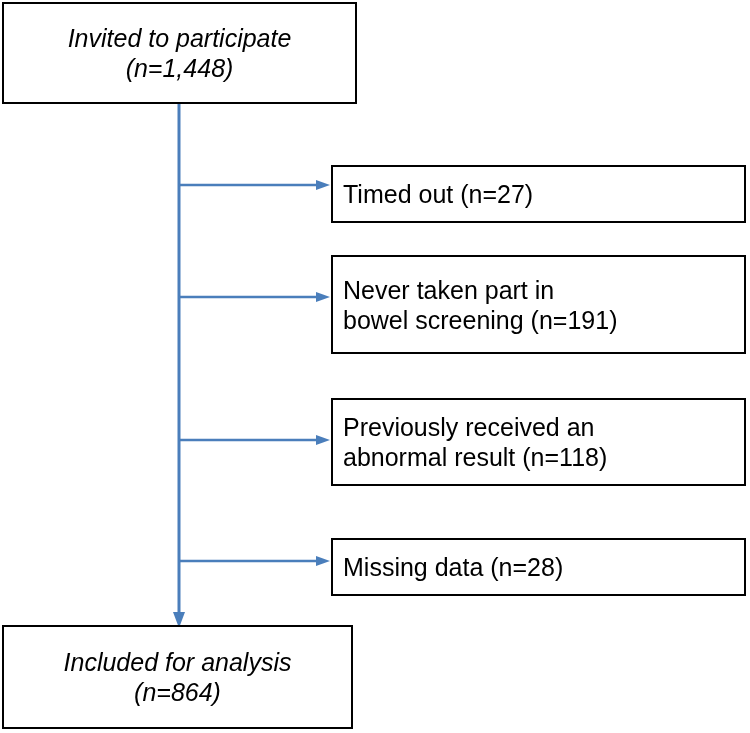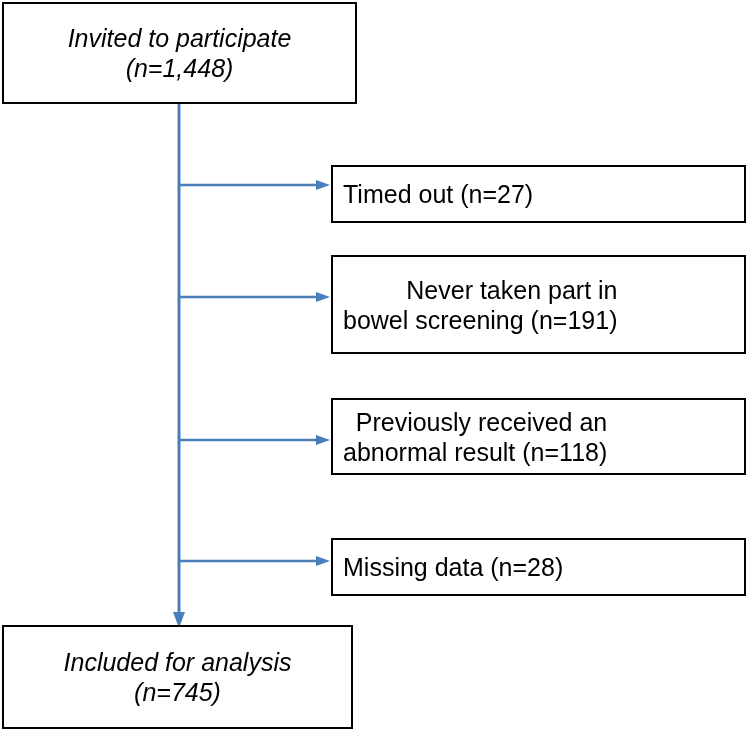--- a/index.html
+++ b/index.html
@@ -35,21 +35,21 @@
     font-size: 25px;
     white-space: pre-line;
     letter-spacing: 0px;
   }
   .node.center .label {
     width: 100%;
     text-align: center;
     font-style: italic;
   }
   .node.left .label {
-    text-align: right;
+    text-align: left;
   }
 
   
   #node-invited {
     left: 2px;
     top: 2px;
     width: 355px;
     height: 102px;
   }
   #node-timedout {
@@ -61,21 +61,21 @@
   #node-never {
     left: 331px;
     top: 255px;
     width: 415px;
     height: 99px;
   }
   #node-abnormal {
     left: 331px;
     top: 398px;
     width: 415px;
-    height: 77px;
+    height: 88px;
   }
   #node-missing {
     left: 331px;
     top: 538px;
     width: 415px;
     height: 58px;
   }
   #node-included {
     left: 2px;
     top: 625px;
@@ -134,16 +134,16 @@
     <span class="label">Previously received an
 abnormal result (n=118)</span>
   </div>
 
   <div class="node left" id="node-missing">
     <span class="label">Missing data (n=28)</span>
   </div>
 
   <div class="node center" id="node-included">
     <span class="label">Included for analysis
-(n=745)</span>
+(n=864)</span>
   </div>
 
 </div>
 
 </body></html>

